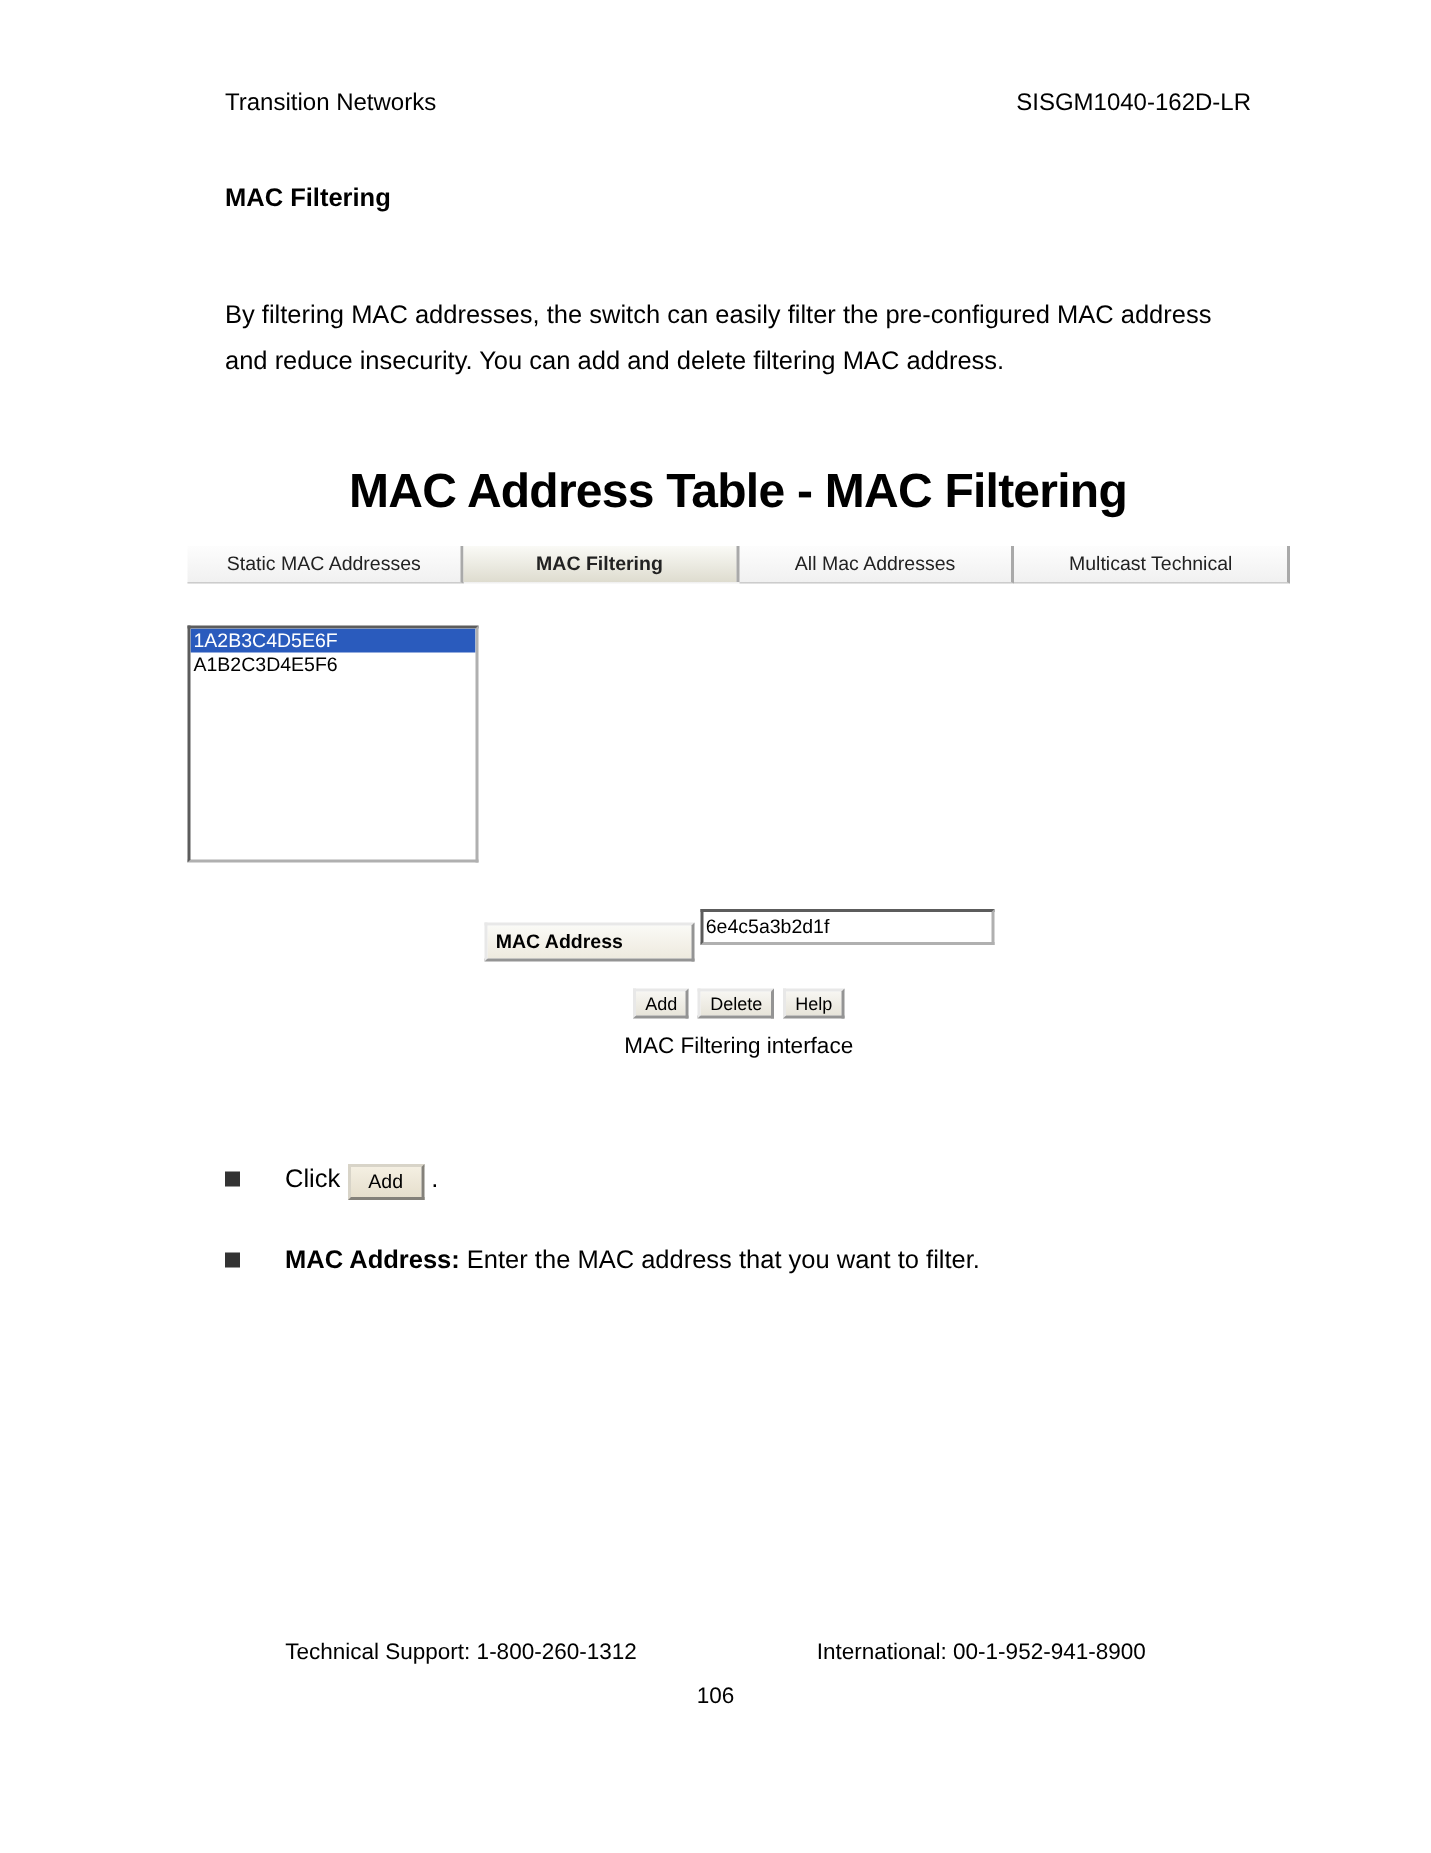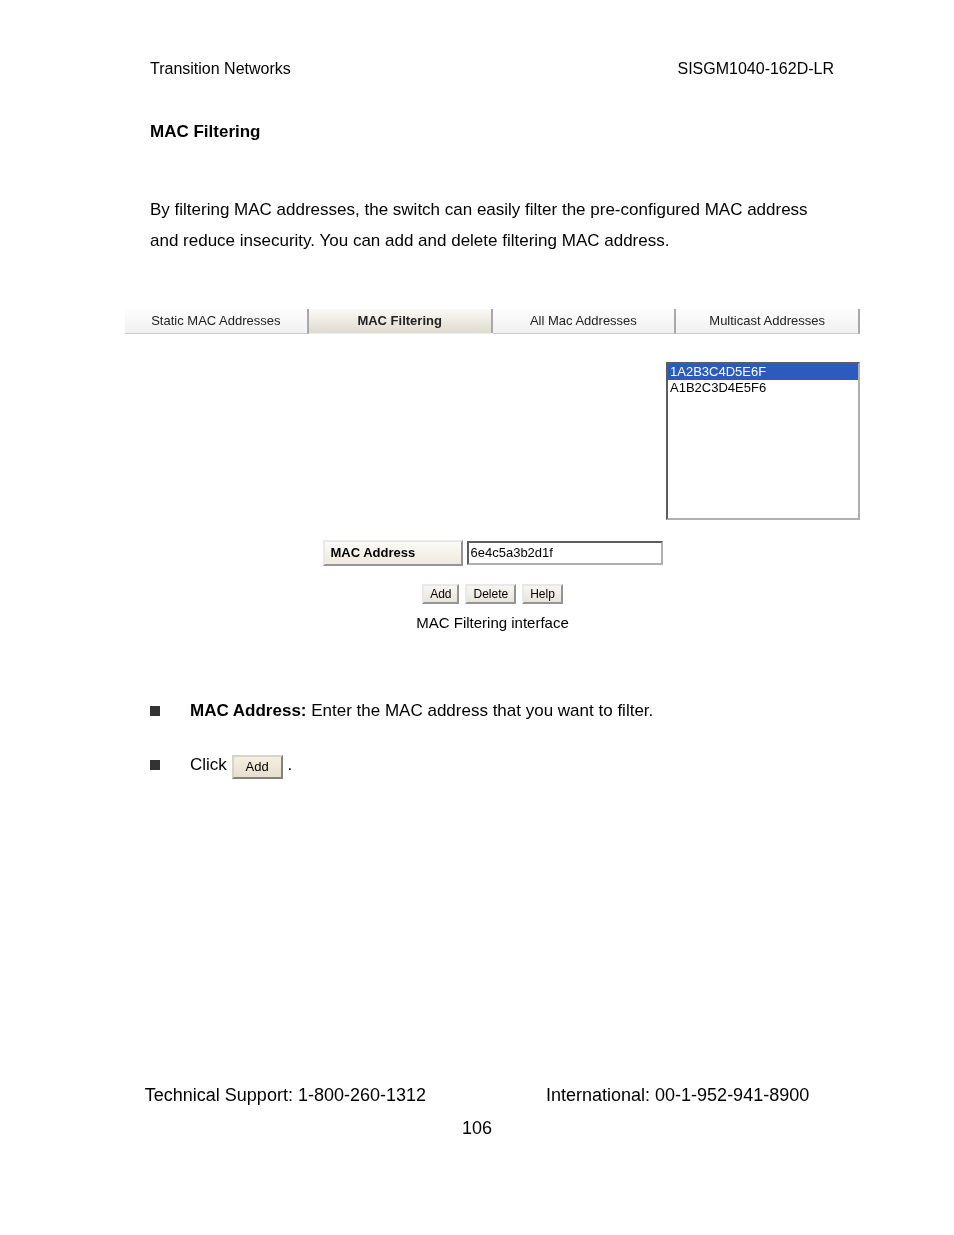--- a/index.html
+++ b/index.html
@@ -68,21 +68,21 @@
     font-weight: bold;
     background: linear-gradient(#fafaf6, #dedccf);
     border-bottom: 0;
   }
   .tab-body {
     width: 735px;
     padding-top: 28px;
   }
   .listbox-wrap {
     display: flex;
-    justify-content: flex-end;
+    justify-content: flex-start;
   }
   .listbox {
     width: 194px;
     height: 158px;
     border: 2px inset #b0b0b0;
     background: #fff;
     font-family: Verdana, Arial, sans-serif;
     font-size: 13px;
     overflow: hidden;
     box-sizing: border-box;
@@ -108,20 +108,21 @@
     width: 130px;
     text-align: left;
     font-family: Verdana, Arial, sans-serif;
     font-weight: bold;
     font-size: 13px;
     border: 2px outset #e8e8e8;
     height: 22px;
     line-height: 22px;
     padding-left: 6px;
     background: linear-gradient(#fafaf6, #eeeade);
+    margin-top: 20px;
   }
   .mac-row .inp {
     width: 188px;
     height: 20px;
     border: 2px inset #b0b0b0;
     font-family: Verdana, Arial, sans-serif;
     font-size: 13px;
     padding: 0 2px;
     margin-left: 4px;
     background: #fff;
@@ -178,21 +179,21 @@
     line-height: 16px;
     position: relative;
     top: 1px;
   }
   .footer {
     position: absolute;
     left: 0;
     right: 0;
     bottom: 96px;
     text-align: center;
-    font-size: 18px;
+    font-size: 15px;
   }
   .footer-row {
     display: flex;
     justify-content: center;
     gap: 120px;
     margin-bottom: 12px;
   }
 </style>
 </head>
 <body>
@@ -202,26 +203,27 @@
   <div class="hdr">
     <span>Transition Networks</span>
     <span>SISGM1040-162D-LR</span>
   </div>
 
   <div class="section-title">MAC Filtering</div>
 
   <div class="body-text">By filtering MAC addresses, the switch can easily filter the pre-configured MAC address and reduce insecurity. You can add and delete filtering MAC address.</div>
 
   <div class="ui-figure">
+    <div class="ui-title">MAC Address Table - MAC Filtering</div>
 
     <div class="tabs">
       <div class="tab"><span>Static MAC Addresses</span></div>
       <div class="tab active"><span>MAC Filtering</span></div>
       <div class="tab"><span>All Mac Addresses</span></div>
-      <div class="tab"><span>Multicast Addresses</span></div>
+      <div class="tab"><span>Multicast Technical</span></div>
     </div>
 
     <div class="tab-body">
       <div class="listbox-wrap">
         <div class="listbox">
           <div class="item selected">1A2B3C4D5E6F</div>
           <div class="item">A1B2C3D4E5F6</div>
         </div>
       </div>
 
@@ -237,29 +239,29 @@
       </div>
 
       <div class="caption">MAC Filtering interface</div>
     </div>
   </div>
 
   <div class="bullets">
     <div class="brow">
       <div class="sq"></div>
       <div class="txt">
-        <b>MAC Address:</b><span> Enter the MAC address that you want to filter.</span>
+        <span>Click  </span>
+        <span class="inline-btn">Add</span>
+        <span> .</span>
       </div>
     </div>
     <div class="brow">
       <div class="sq"></div>
       <div class="txt">
-        <span>Click  </span>
-        <span class="inline-btn">Add</span>
-        <span> .</span>
+        <b>MAC Address:</b><span> Enter the MAC address that you want to filter.</span>
       </div>
     </div>
   </div>
 
 </div>
 
 <div class="footer">
   <div class="footer-row">
     <span>Technical Support: 1-800-260-1312</span>
     <span>International: 00-1-952-941-8900</span>

